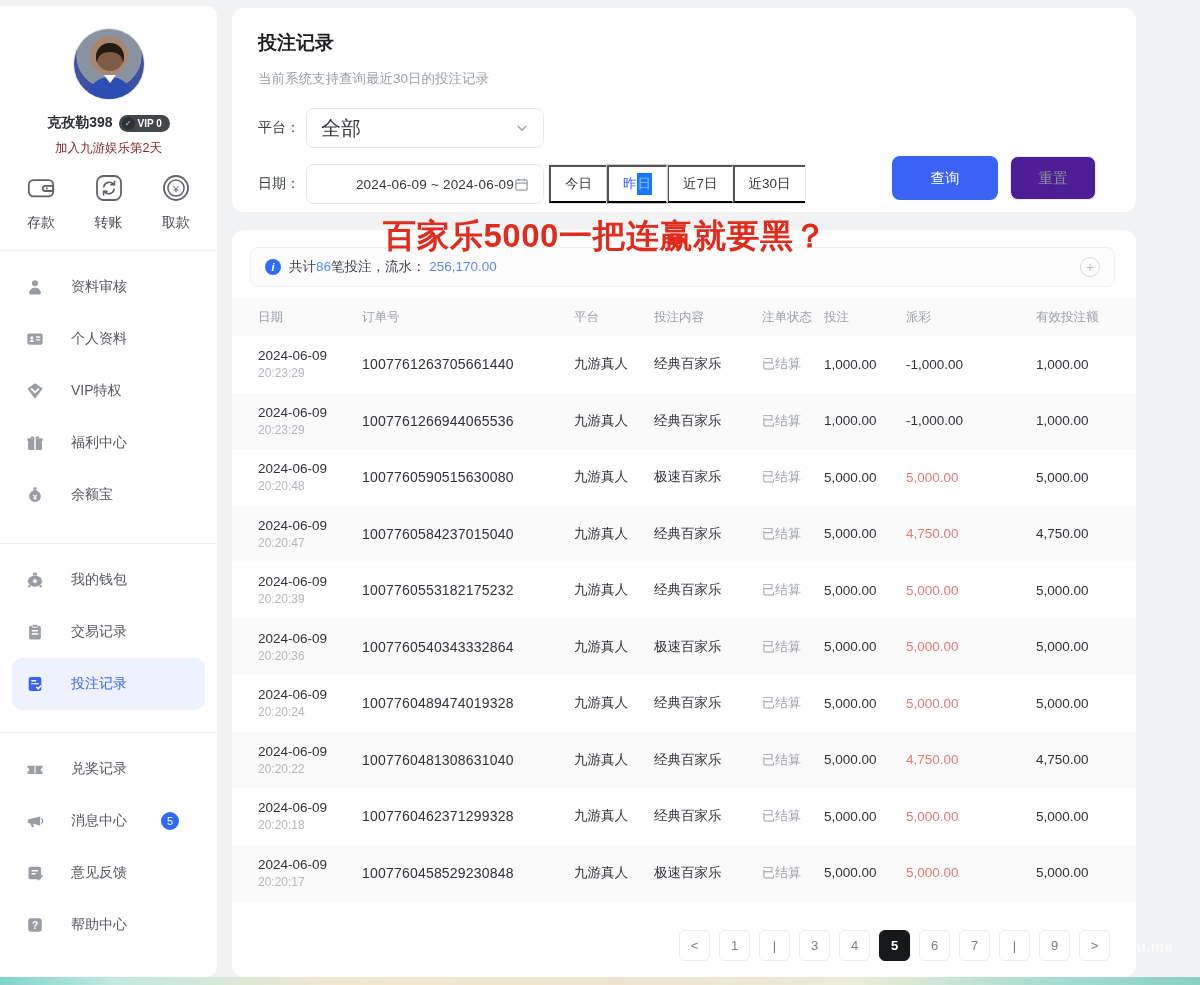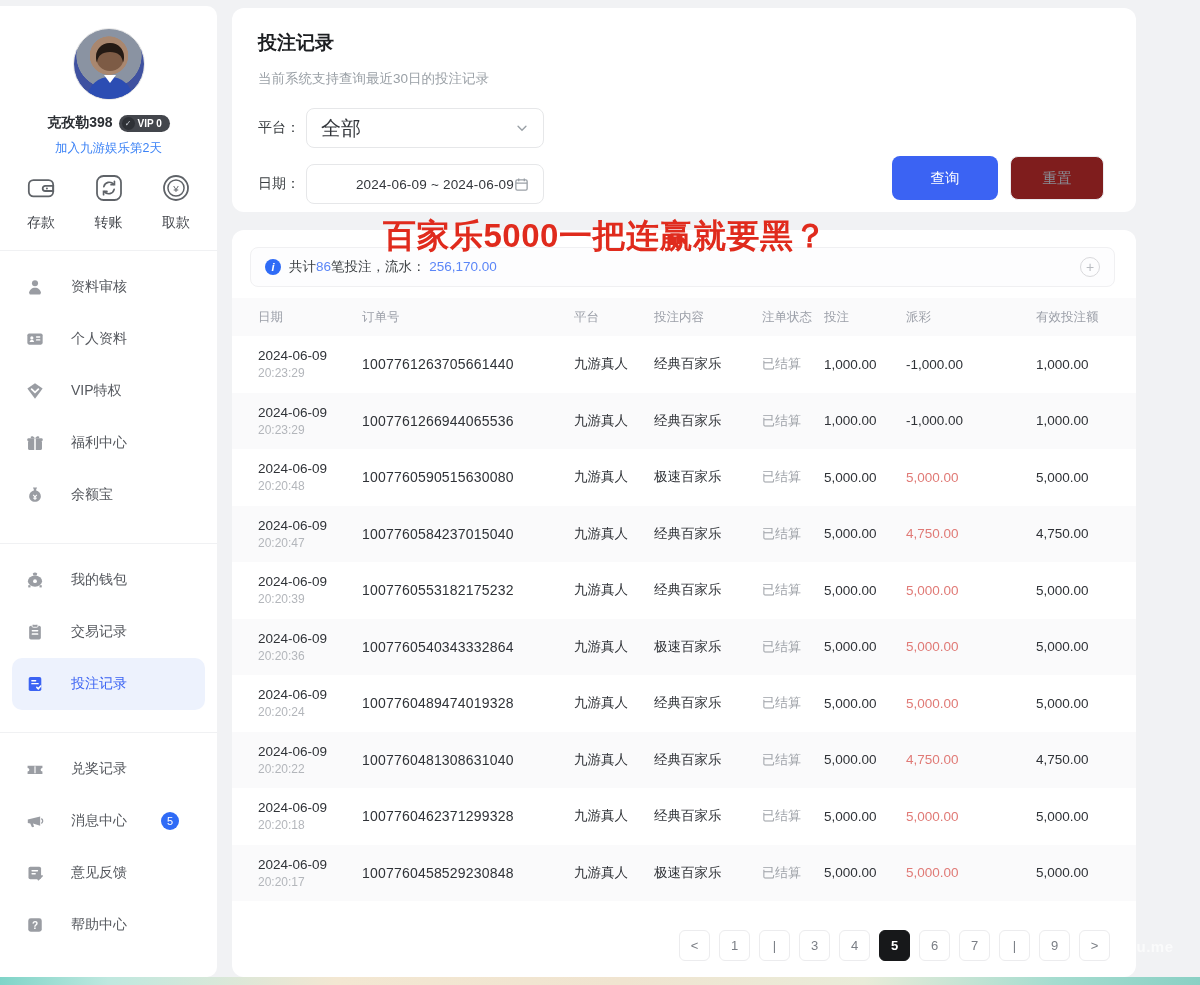--- a/index.html
+++ b/index.html
@@ -22,21 +22,21 @@
   .avatar svg { position:absolute; left:0; top:0; }
   .name-row { display:flex; align-items:center; justify-content:center; gap:6px; }
   .user-name { font-size:14px; font-weight:bold; color:#2b2e33; }
   .vip-pill {
     display:inline-flex; align-items:center; gap:3px; background:#43464c;
     color:#fff; font-size:10px; font-weight:bold; border-radius:9px;
     padding:2px 8px 2px 3px; height:17px;
   }
   .vip-shield { width:13px; height:13px; background:#2e3136; border-radius:50%;
     display:inline-flex; align-items:center; justify-content:center; color:#cfd3da; font-size:8px; }
-  .joined { font-size:12.5px; color:#3b82f6; margin-top:8px; }
+  .joined { font-size:12.5px; color:#7f1d1d; margin-top:8px; }
   .quick-actions { display:flex; justify-content:space-between; padding:16px 26px 0; }
   .qa-item { display:flex; flex-direction:column; align-items:center; gap:7px; cursor:pointer; }
   .qa-item .qa-icon { color:#5f6368; }
   .qa-item .qa-label { font-size:14px; color:#43464c; }
   .side-divider { height:1px; background:#f0f1f3; margin:18px 0 6px; }
   .nav-group { padding:4px 12px; }
   .nav-item {
     display:flex; align-items:center; gap:27px; height:52px; padding:0 14px;
     border-radius:10px; cursor:pointer; position:relative;
   }
@@ -81,22 +81,22 @@
   .seg-btn.selected {
     outline:1px solid #c7cbd2; outline-offset:0; position:relative;
   }
   .seg-btn.selected .sel-a { color:#3b63f3; }
   .seg-btn.selected .sel-b { background:#1677ff; color:#9fc5ff; padding:2px 1px; }
   .query-btn {
     position:absolute; left:660px; top:148px; width:106px; height:44px;
     background:#3b63f3; color:#fff; font-size:14.5px; border:none; border-radius:8px; cursor:pointer;
   }
   .reset-btn {
-    position:absolute; left:778px; top:148px; width:94px; height:44px;
-    background:#7f1d1d; color:#8a8e96; font-size:14.5px; border:1px solid #ececef; border-radius:8px; cursor:pointer;
+    position:absolute; left:778px; top:148px; width:86px; height:44px;
+    background:#4c1d95; color:#8a8e96; font-size:14.5px; border:1px solid #ececef; border-radius:8px; cursor:pointer;
   }
   .overlay-text {
     position:absolute; left:383px; top:214px; z-index:5;
     font-size:33px; font-weight:bold; color:#e02b1d; letter-spacing:0.5px;
     font-family:"Liberation Sans","DejaVu Sans",sans-serif;
   }
   .table-card {
     position:absolute; left:232px; top:230px; width:904px; height:747px;
     background:#fff; border-radius:12px; z-index:1;
   }
@@ -360,20 +360,29 @@
       <span class="date-value">2024-06-09  ~  2024-06-09</span>
       <span class="box-icon">
         <svg width="15" height="15" viewBox="0 0 16 16" fill="none" stroke="currentColor" stroke-width="1.4">
             <rect x="2" y="3" width="12" height="11" rx="1.5"></rect>
             <path d="M2 6.5h12M5 1.5v3M11 1.5v3"></path>
           </svg>
       </span>
     </div>
   </div>
 
+  <div class="seg-group" id="segGroup">
+      <button class="seg-btn">今日</button>
+      <button class="seg-btn selected">
+        <span class="sel-a">昨</span>
+        <span class="sel-b">日</span>
+      </button>
+      <button class="seg-btn">近7日</button>
+      <button class="seg-btn">近30日</button>
+    </div>
 
   <button class="query-btn">查询</button>
   <button class="reset-btn">重置</button>
 </section>
 
 <div class="overlay-text">百家乐5000一把连赢就要黑？</div>
 
 <section class="table-card">
   <div class="stats-bar">
     <span class="info-icon">i</span>

